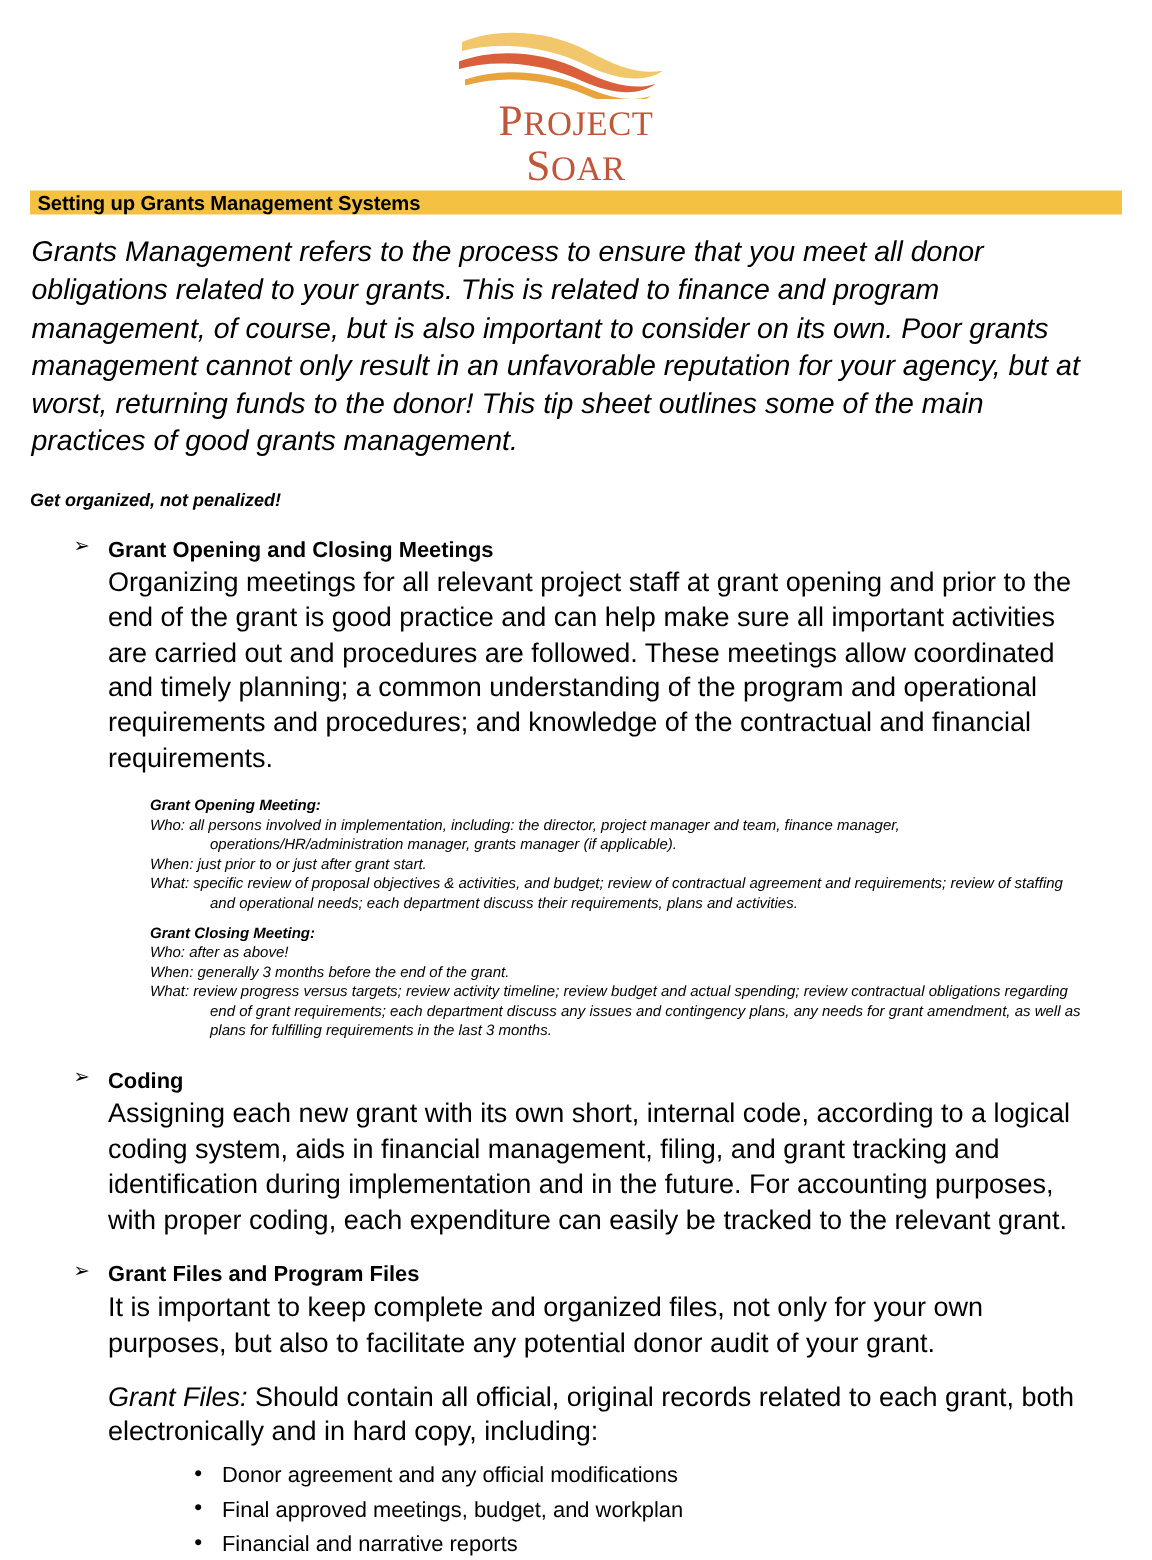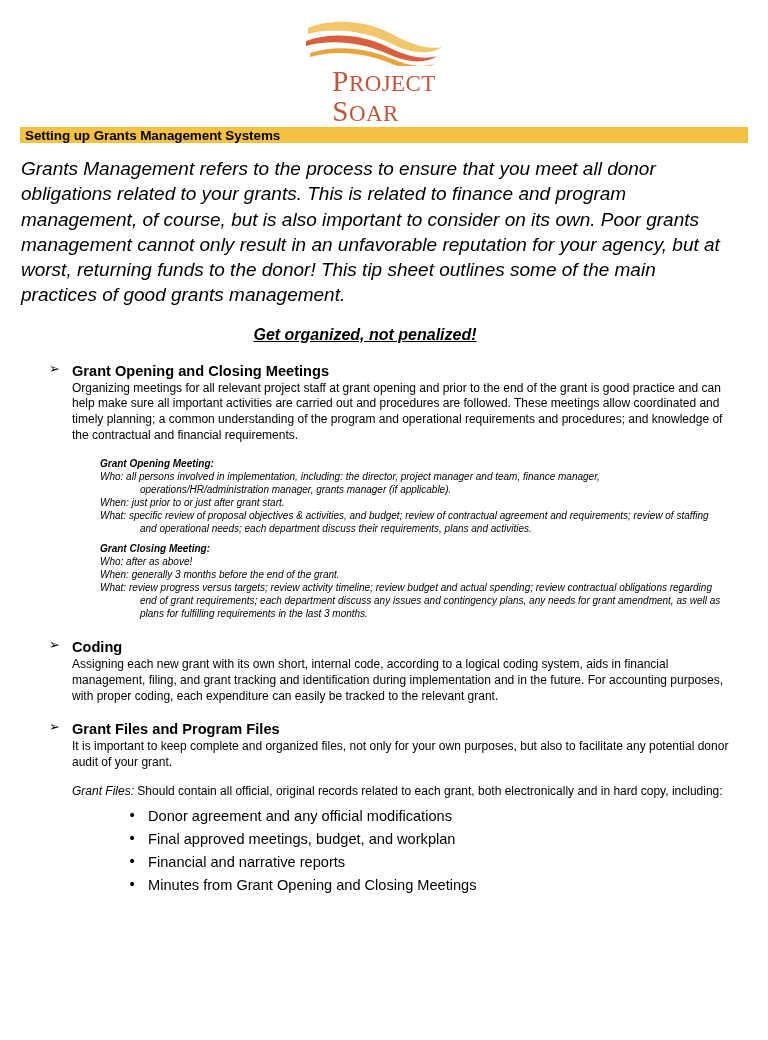--- a/index.html
+++ b/index.html
@@ -20,21 +20,21 @@
     width: 100%;
     padding-top: 14px;
     display: flex;
     flex-direction: column;
     align-items: center;
   }
   .logo-mark { width: 160px; height: 52px; display: block; }
   .logo-word {
     font-family: "Liberation Serif", serif;
     color: #C0563A;
-    text-align: left;
+    text-align: center;
     line-height: 1.02;
     margin-top: 1px;
     letter-spacing: 0.4px;
   }
   .logo-word .l1 { font-size: 23px; display: block; }
   .logo-word .l2 { font-size: 23px; display: block; }
   .logo-word .cap { font-size: 29px; }
 
   
   .title-bar {
@@ -63,28 +63,27 @@
   .intro {
     font-size: 19px;
     font-style: italic;
     line-height: 1.33;
     margin: 0 0 0 1px;
     width: 706px;
     text-align: left;
   }
 
   .tagline {
-    text-align: center;
-    font-size: 16px;
+    text-align: left;
+    font-size: 12px;
     font-style: italic;
     font-weight: bold;
     margin-top: 18px;
     margin-bottom: 0;
     padding-right: 40px;
-    text-decoration: underline;
   }
 
   
   .sec { margin-top: 18px; position: relative; }
   .sec.tight { margin-top: 16px; }
   .sec-head {
     position: relative;
     padding-left: 52px;
     font-size: 14.6px;
     font-weight: bold;
@@ -93,21 +92,21 @@
   .sec-head .arrow {
     position: absolute;
     left: 29px; top: -1px;
     font-size: 13px;
     font-weight: normal;
     color: #000;
     font-family: "DejaVu Sans", sans-serif;
   }
   .sec-body {
     padding-left: 52px;
-    font-size: 12px;
+    font-size: 18px;
     line-height: 1.30;
     margin-top: 1px;
     width: 710px;
   }
   .sec-body p { margin: 0; }
   .sec-body p + p { margin-top: 13px; }
 
   
   .detail {
     padding-left: 80px;

